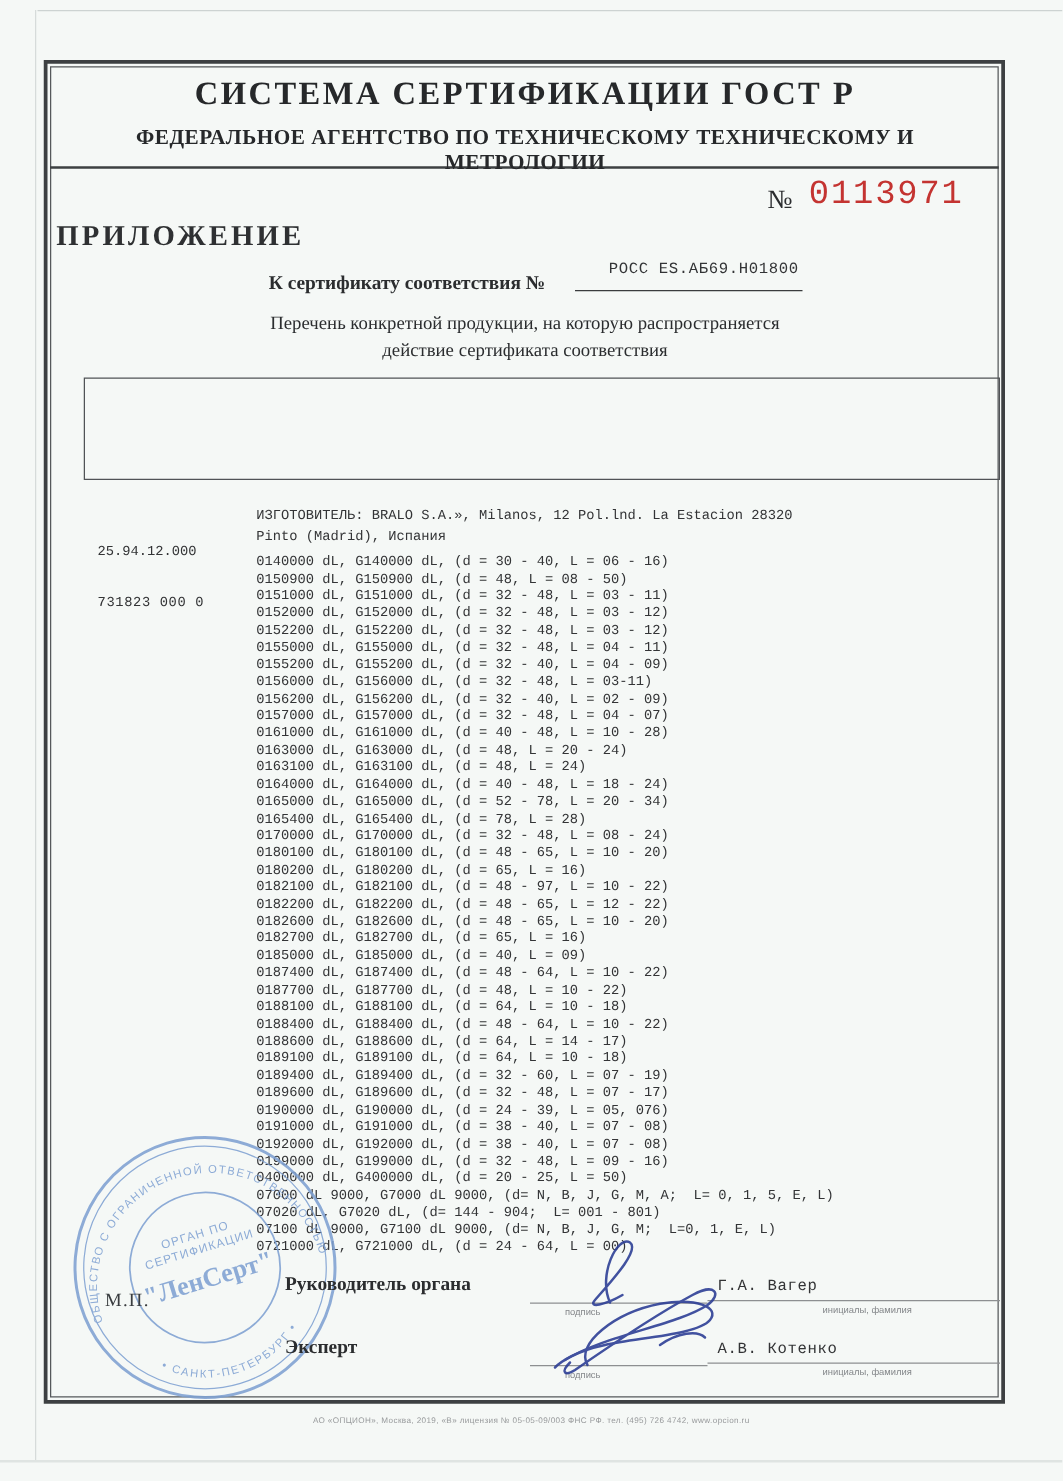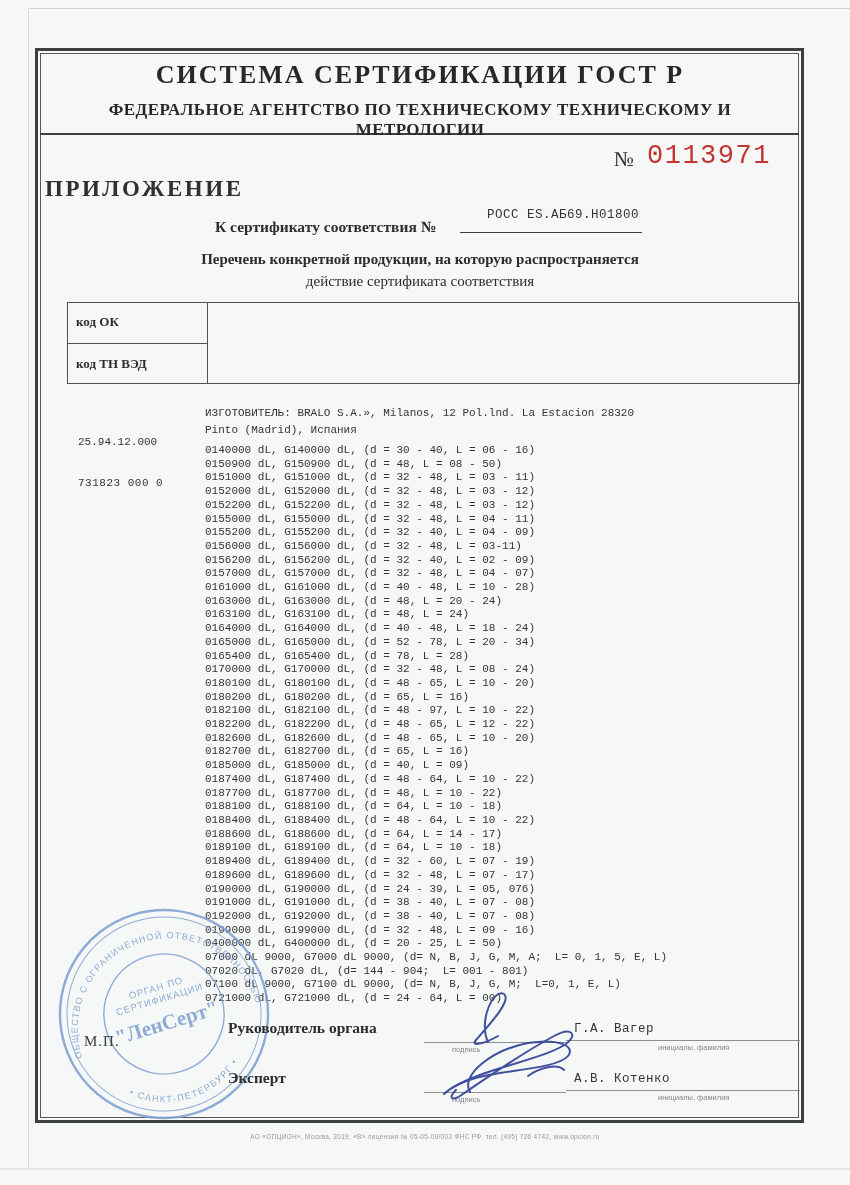--- a/index.html
+++ b/index.html
@@ -34,21 +34,21 @@
 
   .doc-title { left:45px; top:176px; width:750px; text-align:left;
                font-size:23px; font-weight:bold; letter-spacing:2.5px; color:#2e3032; }
 
   .cert-label { left:215px; top:218px; font-size:15.5px; font-weight:bold; color:#2b2d2f; }
   .cert-value { left:487px; top:208px; font-family:"Liberation Mono", monospace;
                 font-size:12.5px; color:#3c3e40; letter-spacing:0.5px; }
   .cert-underline { left:460px; top:232px; width:182px; height:1px; background:#3a3c3e; }
 
   .subtitle1 { left:45px; top:251px; width:750px; text-align:center;
-               font-size:15px; font-weight:bold; color:#2b2d2f; }
+               font-size:15px; font-weight:normal; color:#2b2d2f; }
   .subtitle2 { left:45px; top:273px; width:750px; text-align:center;
                font-size:15px; font-weight:normal; color:#2b2d2f; }
 
   
   .thead { left:67px; top:302px; width:733px; height:82px; border:1px solid #505356; }
   .thead .col1 { position:absolute; left:0; top:0; width:140px; height:100%;
                  border-right:1px solid #505356; }
   .col1-divider { position:absolute; left:0; top:40px; width:100%; height:1px; background:#505356; }
   .cell-code-ok    { position:absolute; left:8px; top:11px; font-size:13px; font-weight:600; }
   .cell-code-tnved { position:absolute; left:8px; top:53px; font-size:13px; font-weight:600; }
@@ -113,25 +113,20 @@
 <div class="abs doc-title">ПРИЛОЖЕНИЕ</div>
 
 <span class="abs cert-label">К сертификату соответствия №</span>
 <span class="abs cert-value mono">РОСС ES.АБ69.Н01800</span>
 <div class="abs cert-underline"></div>
 
 <div class="abs subtitle1">Перечень конкретной продукции,  на которую распространяется</div>
 <div class="abs subtitle2">действие сертификата соответствия</div>
 
 <div class="abs thead">
-  <div class="col1">
-    <span class="cell-code-ok">код ОК</span>
-    <div class="col1-divider"></div>
-    <span class="cell-code-tnved">код ТН ВЭД</span>
-  </div>
 </div>
 
 <pre class="abs mfr mono">ИЗГОТОВИТЕЛЬ: BRALO S.A.», Milanos, 12 Pol.lnd. La Estacion 28320
 Pinto (Madrid), Испания</pre>
 <span class="abs code-ok-val mono">25.94.12.000</span>
 <span class="abs code-tnved-val mono">731823 000 0</span>
 <pre class="abs products mono">0140000 dL, G140000 dL, (d = 30 - 40, L = 06 - 16)
 0150900 dL, G150900 dL, (d = 48, L = 08 - 50)
 0151000 dL, G151000 dL, (d = 32 - 48, L = 03 - 11)
 0152000 dL, G152000 dL, (d = 32 - 48, L = 03 - 12)

